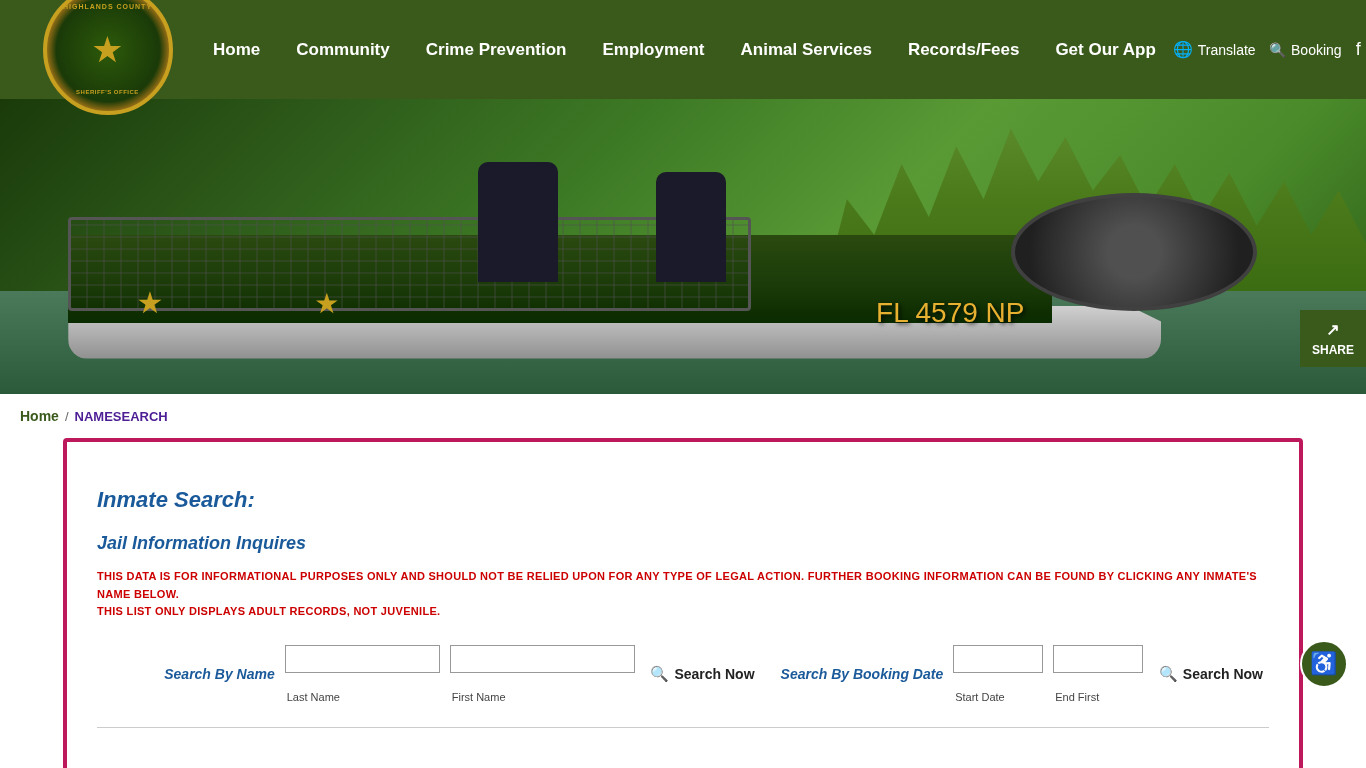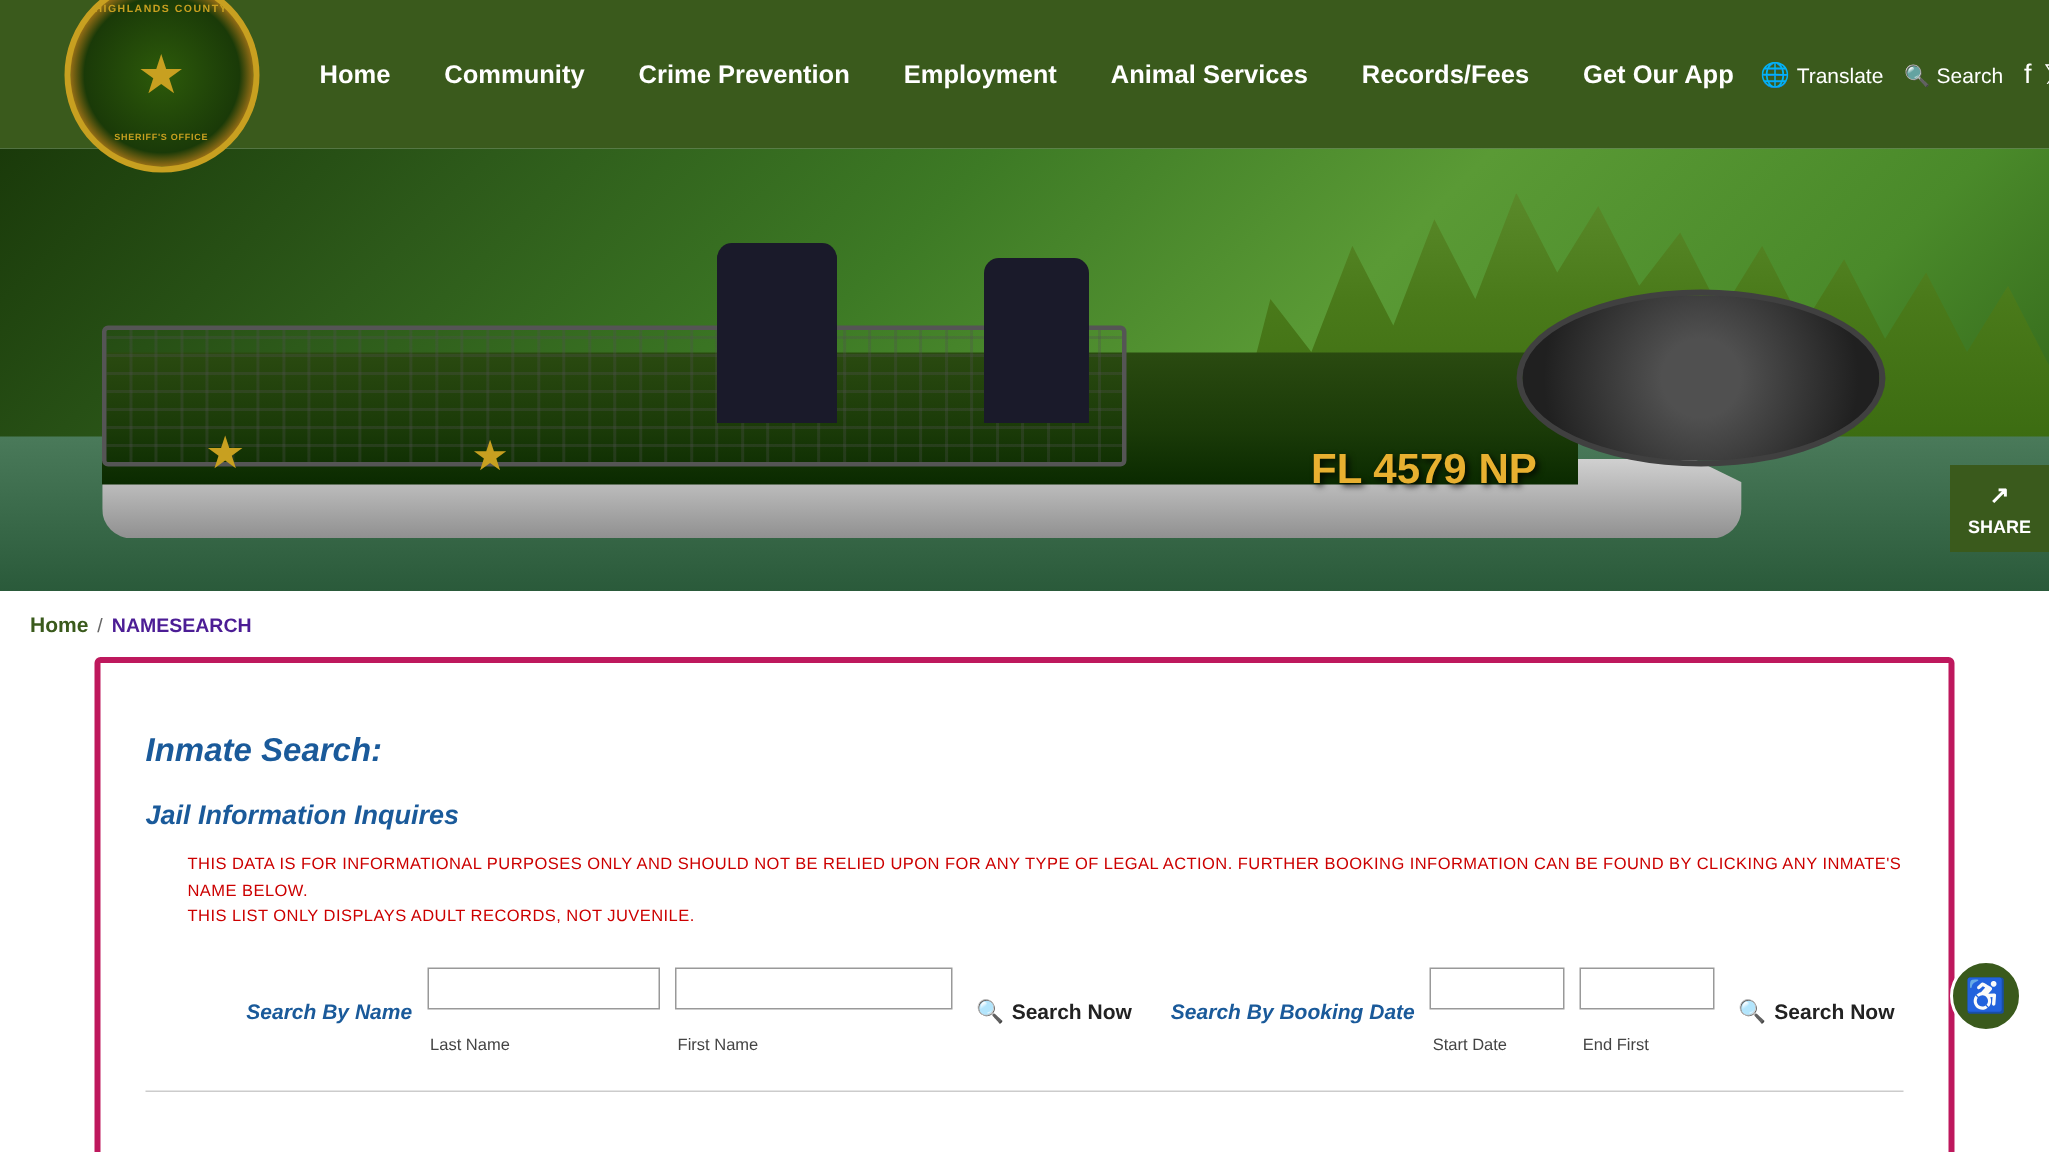--- a/index.html
+++ b/index.html
@@ -156,21 +156,21 @@
       color: #e8a020;
       text-shadow: 2px 2px 4px rgba(0,0,0,0.8);
       font-style: italic;
       letter-spacing: 2px;
     }
     .boat-number {
       position: absolute;
       bottom: 22%;
       right: 25%;
       font-size: 28px;
-      font-weight: 700;
+      font-weight: 400;
       color: #e8b030;
       text-shadow: 2px 2px 4px rgba(0,0,0,0.8);
     }
     .boat-hull {
       position: absolute;
       bottom: 12%;
       left: 5%;
       width: 80%;
       height: 18%;
       background: linear-gradient(to bottom, #d0d0d0 0%, #b0b0b0 50%, #909090 100%);
@@ -326,26 +326,25 @@
     .search-subtitle {
       color: #1a5a9a;
       font-size: 18px;
       font-weight: 600;
       font-style: italic;
       margin-top: 20px;
     }
     .disclaimer {
       color: #cc0000;
       font-size: 11px;
-      font-weight: 400;
+      font-weight: 700;
       margin-top: 14px;
       line-height: 1.6;
       text-transform: uppercase;
       letter-spacing: 0.3px;
-      margin-left: 28px;
     }
 
     
     .search-section {
       margin-top: 24px;
       display: flex;
       flex-direction: row;
       gap: 20px;
       justify-content: flex-end;
     }
@@ -425,21 +424,21 @@
     <a href="#">Get Our App</a>
   </nav>
 
   <div class="header-right">
     <div class="translate-btn">
       <span class="globe-icon">🌐</span>
       <span>Translate</span>
     </div>
     <div class="search-btn">
       <span>🔍</span>
-      <span>Search</span>
+      <span>Booking</span>
     </div>
     <div class="social-icons">
       <span class="social-icon">f</span>
       <span class="social-icon">𝕏</span>
 
     </div>
   </div>
 </header>
 
 <div class="hero">

